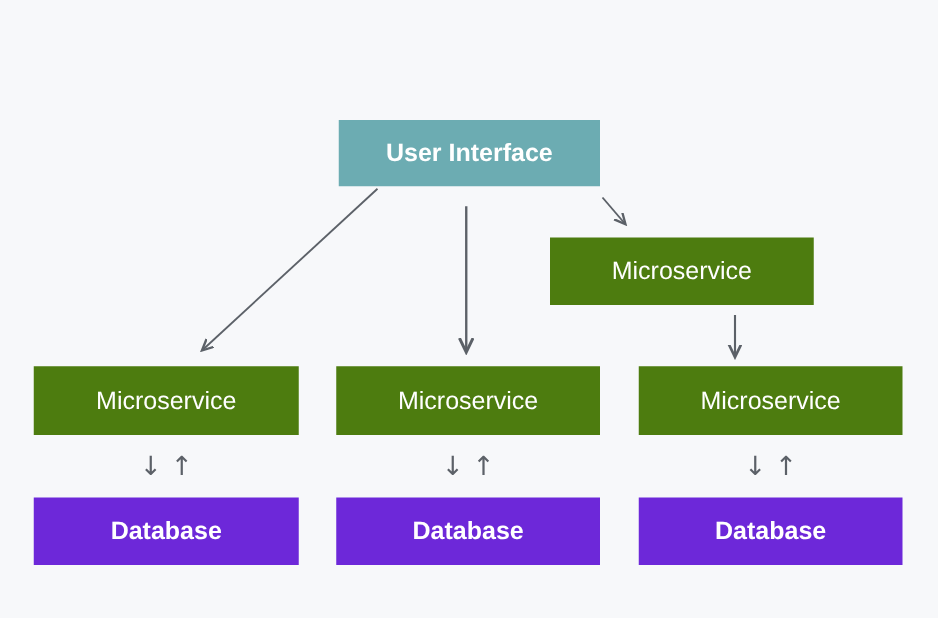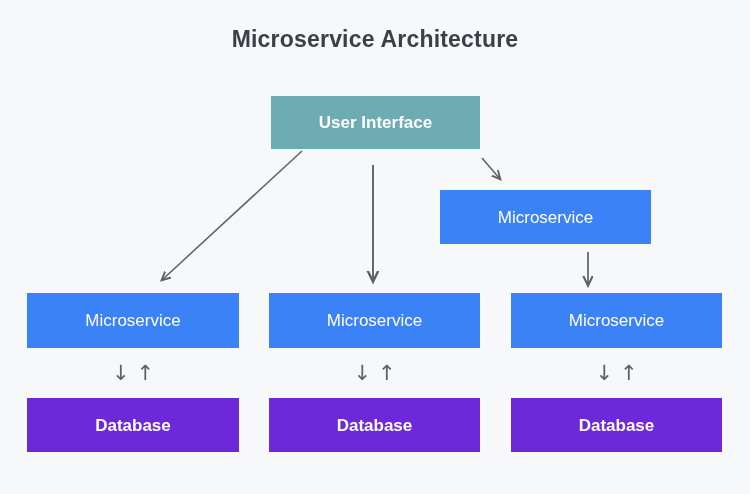--- a/index.html
+++ b/index.html
@@ -34,30 +34,30 @@
   }
 
   
   .node {
     position: absolute;
     display: flex;
     align-items: center;
     justify-content: center;
     box-sizing: border-box;
     color: #ffffff;
-    font-size: 17px;
+    font-size: 20px;
     line-height: 1;
     user-select: none;
   }
   .node-ui {
     background: #6cacb2;
     font-weight: bold;
   }
   .node-service {
-    background: #3b82f6;
+    background: #4d7c0f;
     font-weight: normal;
   }
   .node-db {
     background: #6d28d9;
     font-weight: bold;
   }
 
   
   #node-user-interface { left: 271px; top: 96px;  width: 209px; height: 53px; }
 
@@ -96,21 +96,20 @@
   }
   #bidir-1 { left: 27px;  top: 357px; width: 212px; height: 32px; }
   #bidir-2 { left: 269px; top: 357px; width: 211px; height: 32px; }
   #bidir-3 { left: 511px; top: 357px; width: 211px; height: 32px; }
 </style>
 </head>
 <body>
 
 <div id="canvas">
 
-  <div id="diagram-title">Microservice Architecture</div>
 
   <svg id="arrow-layer" viewBox="0 0 750 494" width="750" height="494">
     <defs>
       <marker id="head" markerWidth="7" markerHeight="7" refX="5.4" refY="3.2" orient="auto" markerUnits="strokeWidth">
         <path d="M0.4,0.6 L5.8,3.2 L0.4,5.8" fill="none" stroke="#5c6168" stroke-width="1.25" stroke-linecap="square" stroke-linejoin="miter"></path>
       </marker>
     </defs>
 
     <line x1="302" y1="151" x2="162" y2="280" stroke="#5c6168" stroke-width="1.5" marker-end="url(#head)"></line>
 

